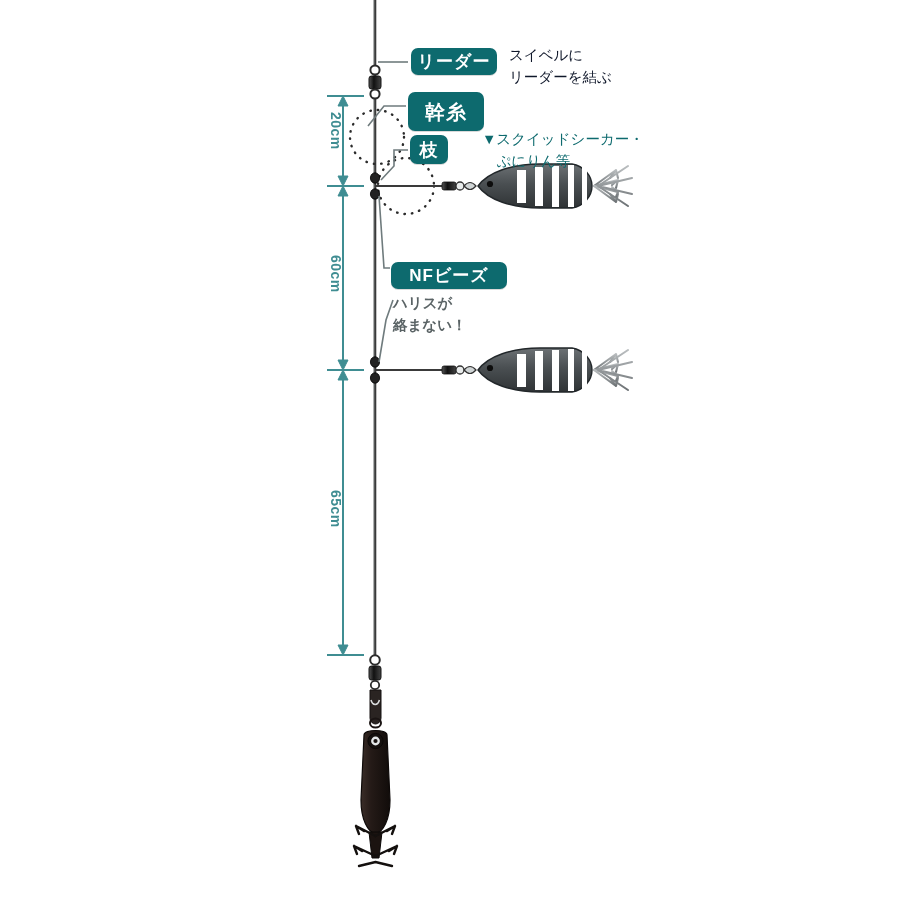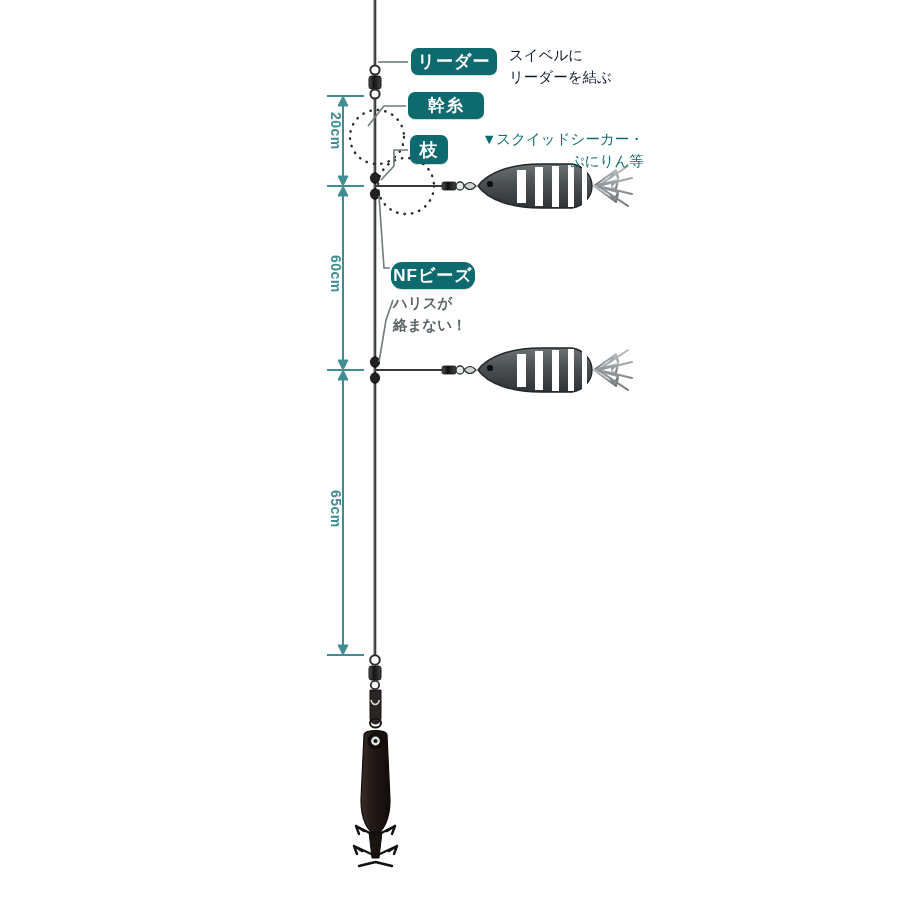--- a/index.html
+++ b/index.html
@@ -6,28 +6,28 @@
   body{width:900px;height:900px;position:relative;overflow:hidden;
        font-family:"Liberation Sans","DejaVu Sans",sans-serif;}
   #stage{position:absolute;left:12px;top:0;width:900px;height:900px;}
   svg#diagram{position:absolute;left:0;top:0;width:900px;height:900px;display:block;}
 
   .lbl{position:absolute;background:#0d6a6e;color:#ffffff;border-radius:7px;
        font-weight:bold;letter-spacing:1px;line-height:1;
        display:flex;align-items:center;justify-content:center;
        box-shadow:0 1px 0 rgba(0,0,0,.15);}
   .lbl-leader{left:399px;top:48px;width:86px;height:27px;font-size:17px;}
-  .lbl-mikito{left:396px;top:92px;width:76px;height:27px;font-size:17px;}
+  .lbl-mikito{left:396px;top:92px;width:76px;height:39px;font-size:20px;}
   .lbl-eda{left:398px;top:135px;width:38px;height:29px;font-size:18px;}
-  .lbl-nf{left:379px;top:262px;width:84px;height:27px;font-size:17px;border-radius:11px;}
+  .lbl-nf{left:379px;top:262px;width:116px;height:27px;font-size:17px;}
 
   .note{position:absolute;color:#0f172a;font-size:14.5px;line-height:1.55;white-space:pre;}
   .note-swivel{left:497px;top:44px;}
   .note-harisu{left:381px;top:292px;color:#5a6365;font-weight:bold;}
-  .note-seeker1{left:470px;top:128px;color:#0d6a6e;font-size:14.5px;text-align:right;}
+  .note-seeker1{left:470px;top:128px;color:#0d6a6e;font-size:14.5px;}
   .note-seeker2{left:399px;top:733px;color:#0d6a6e;font-size:14.5px;}
 
   .dim{position:absolute;color:#3f8d92;font-size:14px;font-weight:bold;
        letter-spacing:0.5px;writing-mode:vertical-rl;text-orientation:mixed;}
   .dim-20{left:316px;top:112px;}
   .dim-60{left:316px;top:255px;}
   .dim-65{left:316px;top:490px;}
 </style>
 </head>
 <body>

